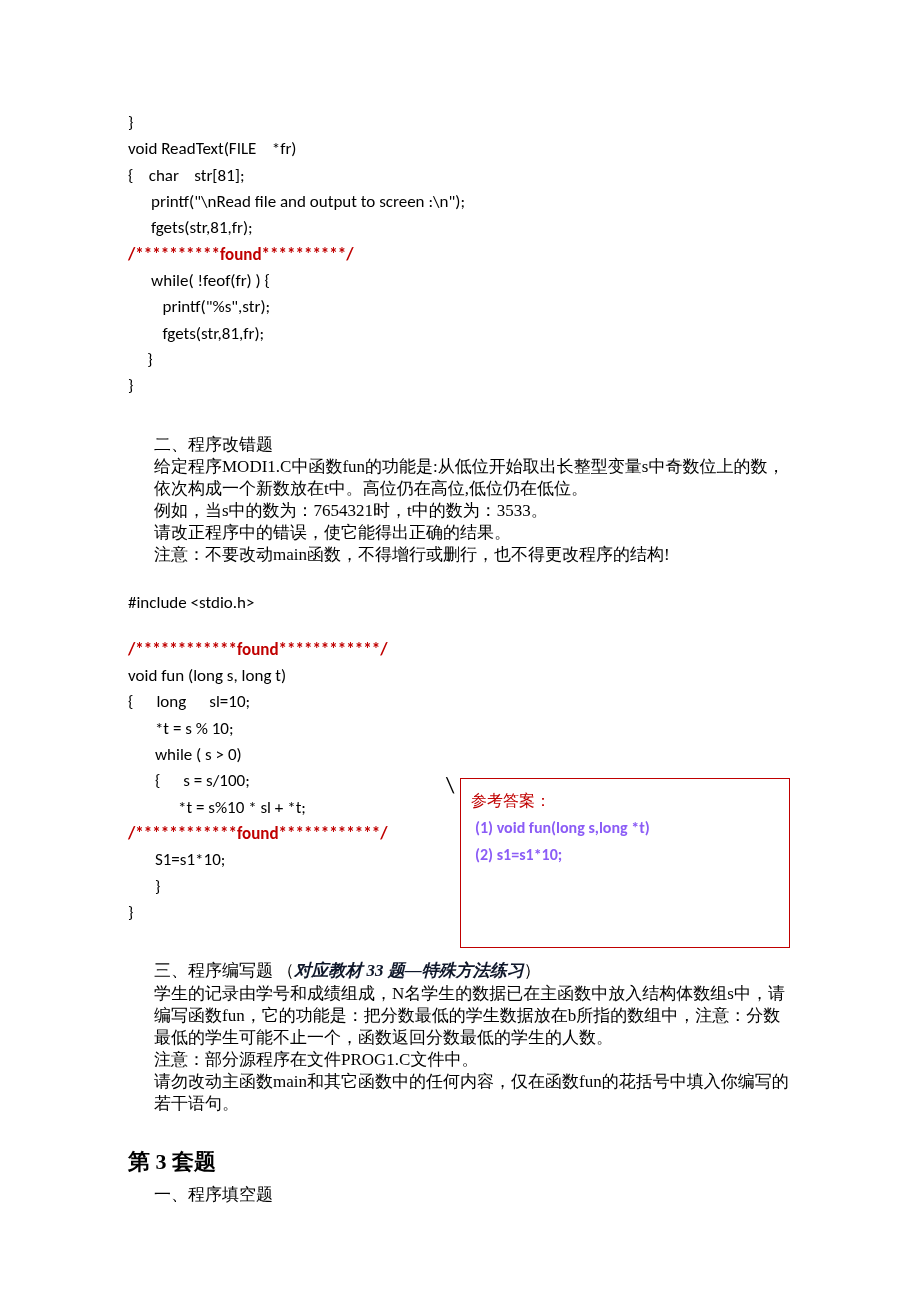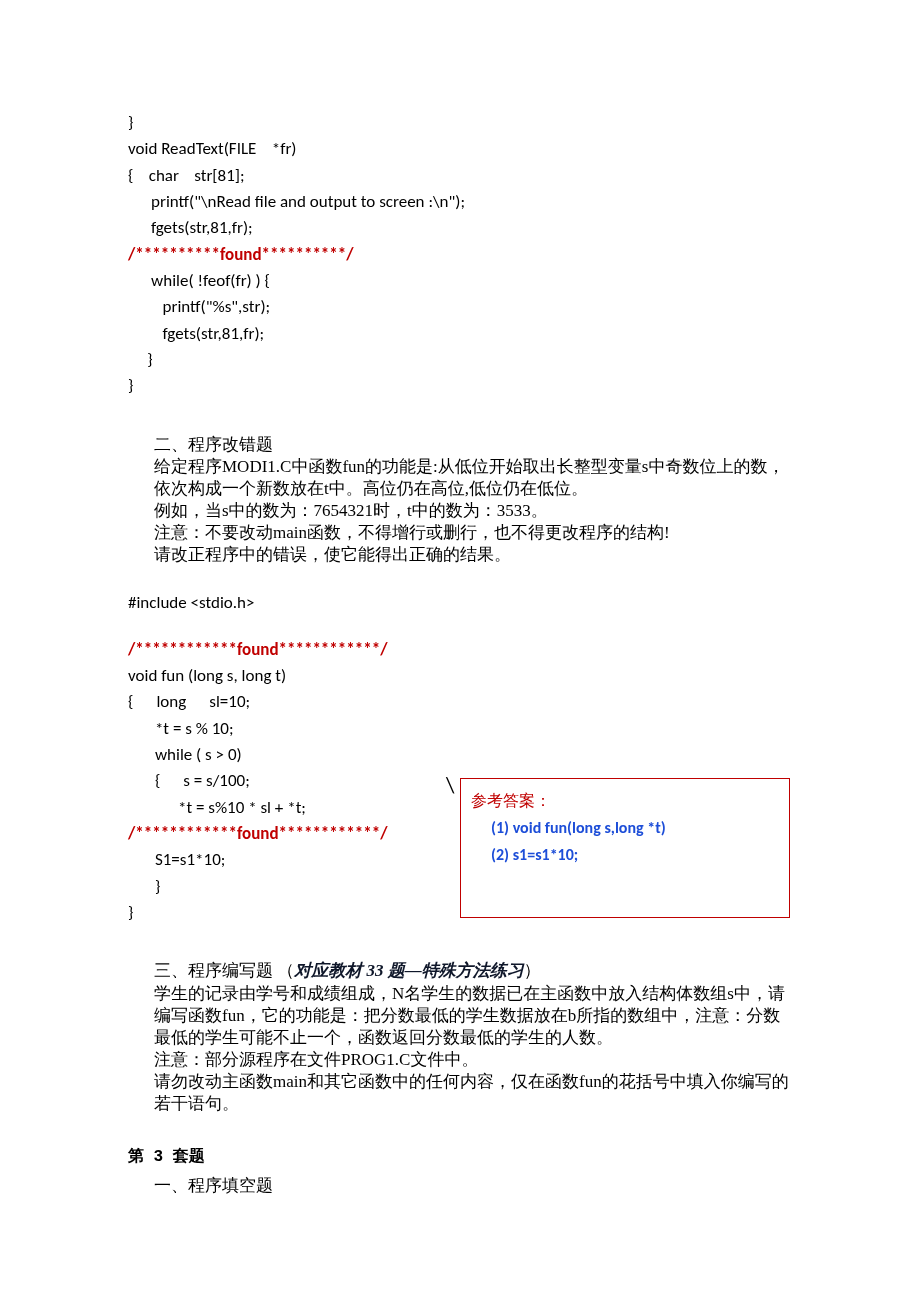--- a/index.html
+++ b/index.html
@@ -40,39 +40,39 @@
   .spacer { height: 24px; }
   .spacer-lg { height: 34px; }
   .red { color: #0f172a; font-style: italic; }
   .bold { font-weight: bold; }
   .answer-box {
     position: absolute;
     border: 1.5px solid #c00000;
     left: 460px;
     top: 778px;
     width: 330px;
-    height: 140px;
+    height: 170px;
     padding: 8px 10px;
     box-sizing: border-box;
     font-family: "Calibri","Arial","SimSun",sans-serif;
     font-size: 16px;
     line-height: 1.7;
   }
   .answer-box .title { color:#c00000; font-family:"SimSun",serif; }
-  .answer-box .ans { color:#1d4ed8; font-weight:bold; margin-left:20px;}
+  .answer-box .ans { color:#8b5cf6; font-weight:bold; margin-left:4px;}
   .tail-mark {
     position:absolute;
     left:446px;
     top:769px;
     font-size:22px;
     color:#000;
   }
   .heading3 {
-    font-family: Liberation Mono, monospace;
-    font-size: 16px;
+    font-family: Liberation Serif, serif;
+    font-size: 22px;
     font-weight: bold;
     margin-top: 30px;
   }
 </style>
 </head>
 <body>
 
 <div class="page">
 
   <div class="code-line">}</div>
@@ -85,22 +85,22 @@
   <div class="code-line">         printf("%s",str);</div>
   <div class="code-line">         fgets(str,81,fr);</div>
   <div class="code-line">     }</div>
   <div class="code-line">}</div>
 
   <div class="spacer-lg"></div>
 
   <div class="cn">二、程序改错题</div>
   <div class="cn para-tight">        给定程序MODI1.C中函数fun的功能是:从低位开始取出长整型变量s中奇数位上的数，依次构成一个新数放在t中。高位仍在高位,低位仍在低位。</div>
   <div class="cn para-tight">        例如，当s中的数为：7654321时，t中的数为：3533。</div>
+  <div class="cn para-tight">        请改正程序中的错误，使它能得出正确的结果。</div>
   <div class="cn para-tight">        注意：不要改动main函数，不得增行或删行，也不得更改程序的结构!</div>
-  <div class="cn para-tight">        请改正程序中的错误，使它能得出正确的结果。</div>
 
   <div class="spacer"></div>
 
   <div class="code-line">#include &lt;stdio.h&gt;</div>
   <div style="height:20px"></div>
   <div class="code-line found">/************found************/</div>
   <div class="code-line">void fun (long s, long t)</div>
   <div class="code-line">{      long      sl=10;</div>
   <div class="code-line">       *t = s % 10;</div>
   <div class="code-line">       while ( s &gt; 0)</div>

